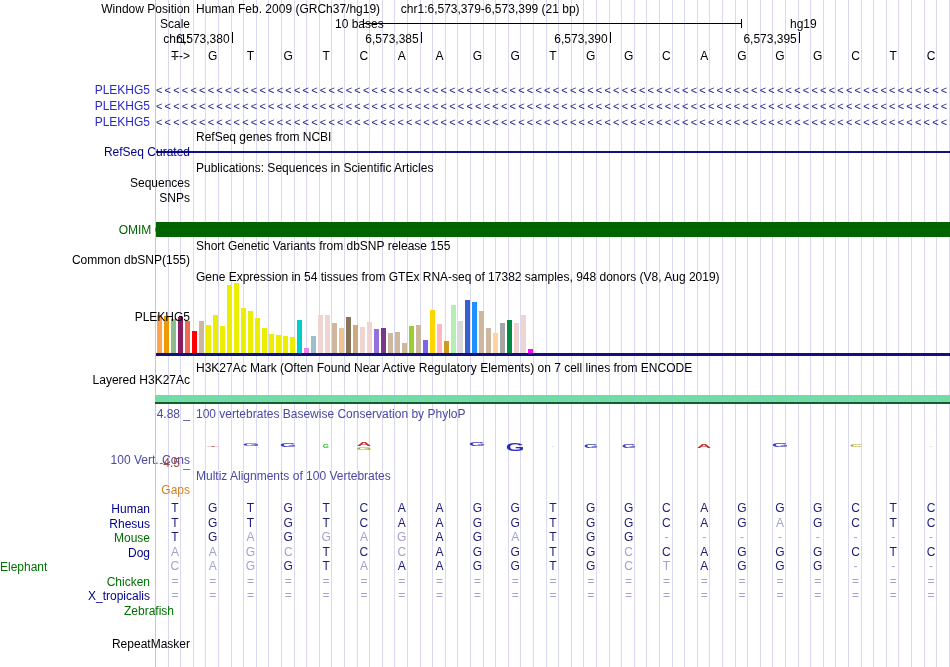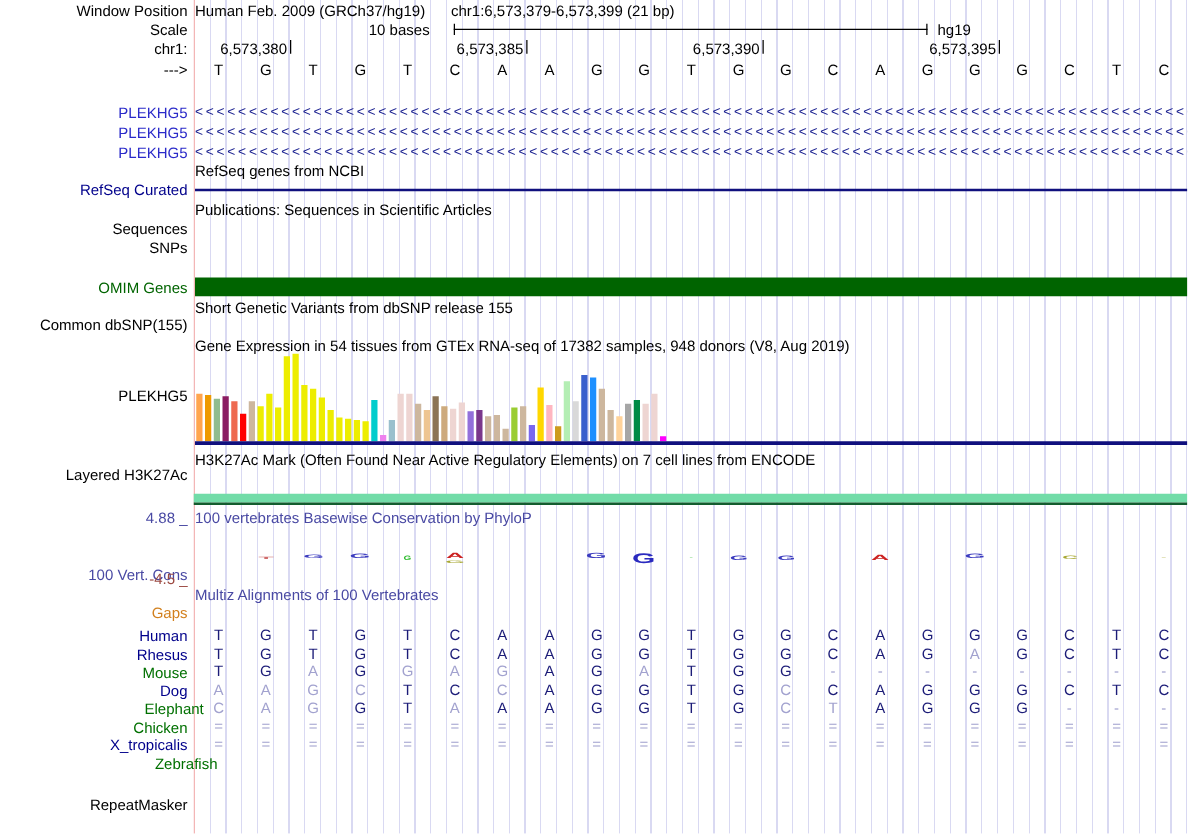--- a/index.html
+++ b/index.html
@@ -1,18 +1,18 @@
 <!DOCTYPE html>
 <html><head>
 <meta charset="utf-8">
 <style>
   html,body{margin:0;padding:0;background:#fff;}
   #canvas{position:relative;width:950px;height:667px;background:#fff;overflow:hidden;
           font-family:"Liberation Sans",sans-serif;font-size:12px;color:#000;}
-  .abs{position:absolute;}
+  .abs{position:absolute;padding-left:40px;}
   
   #grid{left:155px;top:0;width:795px;height:667px;
         border-left:1px solid #f3b6b6;
         background:repeating-linear-gradient(to right,transparent 0px,transparent 11.6px,#d9d9f2 11.6px,#d9d9f2 12.6px);
         z-index:0;}
   .lbl{left:0;width:150px;text-align:right;white-space:nowrap;z-index:2;}
   .title{left:156px;width:794px;white-space:nowrap;z-index:2;}
   .trk{z-index:1;}
   .nav{color:#00008b;}
   .slate{color:#4949a3;}
@@ -272,21 +272,21 @@
       <div style="position: absolute; left: 571.9px; top: 545.5px; width: 37.8px; text-align: center; line-height: 13px; color: rgb(28, 28, 120); z-index: 2;">G</div>
       <div style="position: absolute; left: 609.7px; top: 545.5px; width: 37.8px; text-align: center; line-height: 13px; color: rgb(162, 162, 207); z-index: 2;">C</div>
       <div style="position: absolute; left: 647.5px; top: 545.5px; width: 37.8px; text-align: center; line-height: 13px; color: rgb(28, 28, 120); z-index: 2;">C</div>
       <div style="position: absolute; left: 685.3px; top: 545.5px; width: 37.8px; text-align: center; line-height: 13px; color: rgb(28, 28, 120); z-index: 2;">A</div>
       <div style="position: absolute; left: 723.1px; top: 545.5px; width: 37.8px; text-align: center; line-height: 13px; color: rgb(28, 28, 120); z-index: 2;">G</div>
       <div style="position: absolute; left: 761px; top: 545.5px; width: 37.8px; text-align: center; line-height: 13px; color: rgb(28, 28, 120); z-index: 2;">G</div>
       <div style="position: absolute; left: 798.8px; top: 545.5px; width: 37.8px; text-align: center; line-height: 13px; color: rgb(28, 28, 120); z-index: 2;">G</div>
       <div style="position: absolute; left: 836.6px; top: 545.5px; width: 37.8px; text-align: center; line-height: 13px; color: rgb(28, 28, 120); z-index: 2;">C</div>
       <div style="position: absolute; left: 874.4px; top: 545.5px; width: 37.8px; text-align: center; line-height: 13px; color: rgb(28, 28, 120); z-index: 2;">T</div>
       <div style="position: absolute; left: 912.2px; top: 545.5px; width: 37.8px; text-align: center; line-height: 13px; color: rgb(28, 28, 120); z-index: 2;">C</div>
-      <div style="position: absolute; left: 0px; top: 560px; width: 150px; text-align: right; color: rgb(0, 112, 0); z-index: 2; padding-left: 13px;">Elephant</div>
+      <div style="position: absolute; left: 0px; top: 560px; width: 150px; color: rgb(0, 112, 0); z-index: 2;">Elephant</div>
       <div style="position: absolute; left: 156px; top: 560px; width: 37.8px; text-align: center; line-height: 13px; color: rgb(162, 162, 207); z-index: 2;">C</div>
       <div style="position: absolute; left: 193.8px; top: 560px; width: 37.8px; text-align: center; line-height: 13px; color: rgb(162, 162, 207); z-index: 2;">A</div>
       <div style="position: absolute; left: 231.6px; top: 560px; width: 37.8px; text-align: center; line-height: 13px; color: rgb(162, 162, 207); z-index: 2;">G</div>
       <div style="position: absolute; left: 269.4px; top: 560px; width: 37.8px; text-align: center; line-height: 13px; color: rgb(28, 28, 120); z-index: 2;">G</div>
       <div style="position: absolute; left: 307.2px; top: 560px; width: 37.8px; text-align: center; line-height: 13px; color: rgb(28, 28, 120); z-index: 2;">T</div>
       <div style="position: absolute; left: 345px; top: 560px; width: 37.8px; text-align: center; line-height: 13px; color: rgb(162, 162, 207); z-index: 2;">A</div>
       <div style="position: absolute; left: 382.9px; top: 560px; width: 37.8px; text-align: center; line-height: 13px; color: rgb(28, 28, 120); z-index: 2;">A</div>
       <div style="position: absolute; left: 420.7px; top: 560px; width: 37.8px; text-align: center; line-height: 13px; color: rgb(28, 28, 120); z-index: 2;">A</div>
       <div style="position: absolute; left: 458.5px; top: 560px; width: 37.8px; text-align: center; line-height: 13px; color: rgb(28, 28, 120); z-index: 2;">G</div>
       <div style="position: absolute; left: 496.3px; top: 560px; width: 37.8px; text-align: center; line-height: 13px; color: rgb(28, 28, 120); z-index: 2;">G</div>

